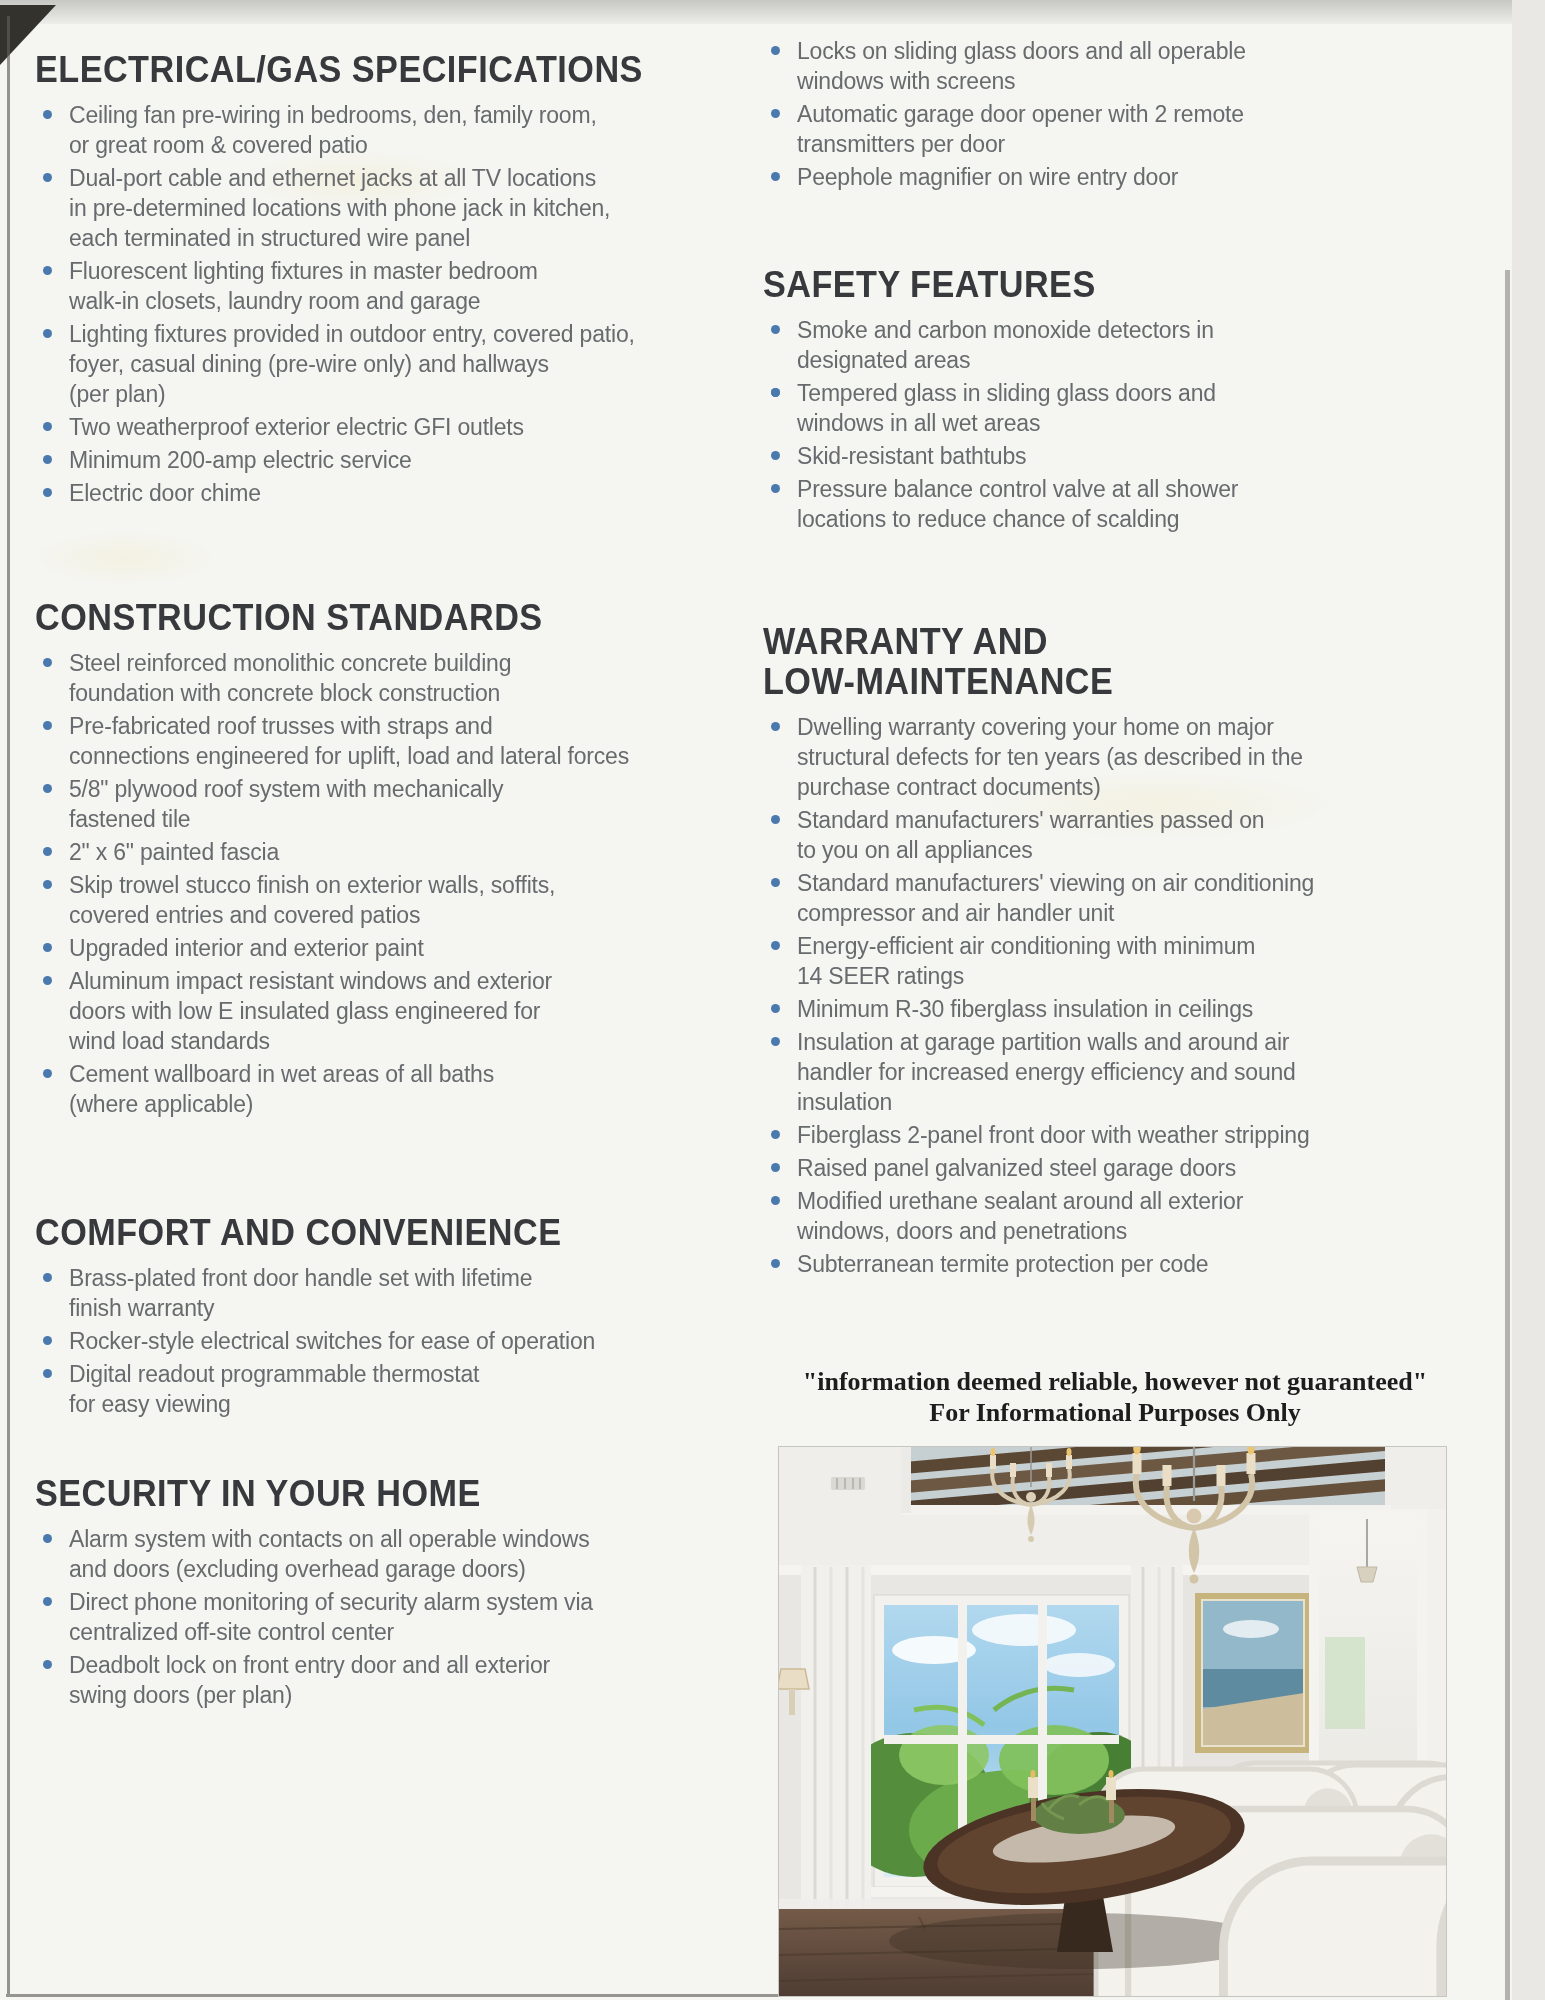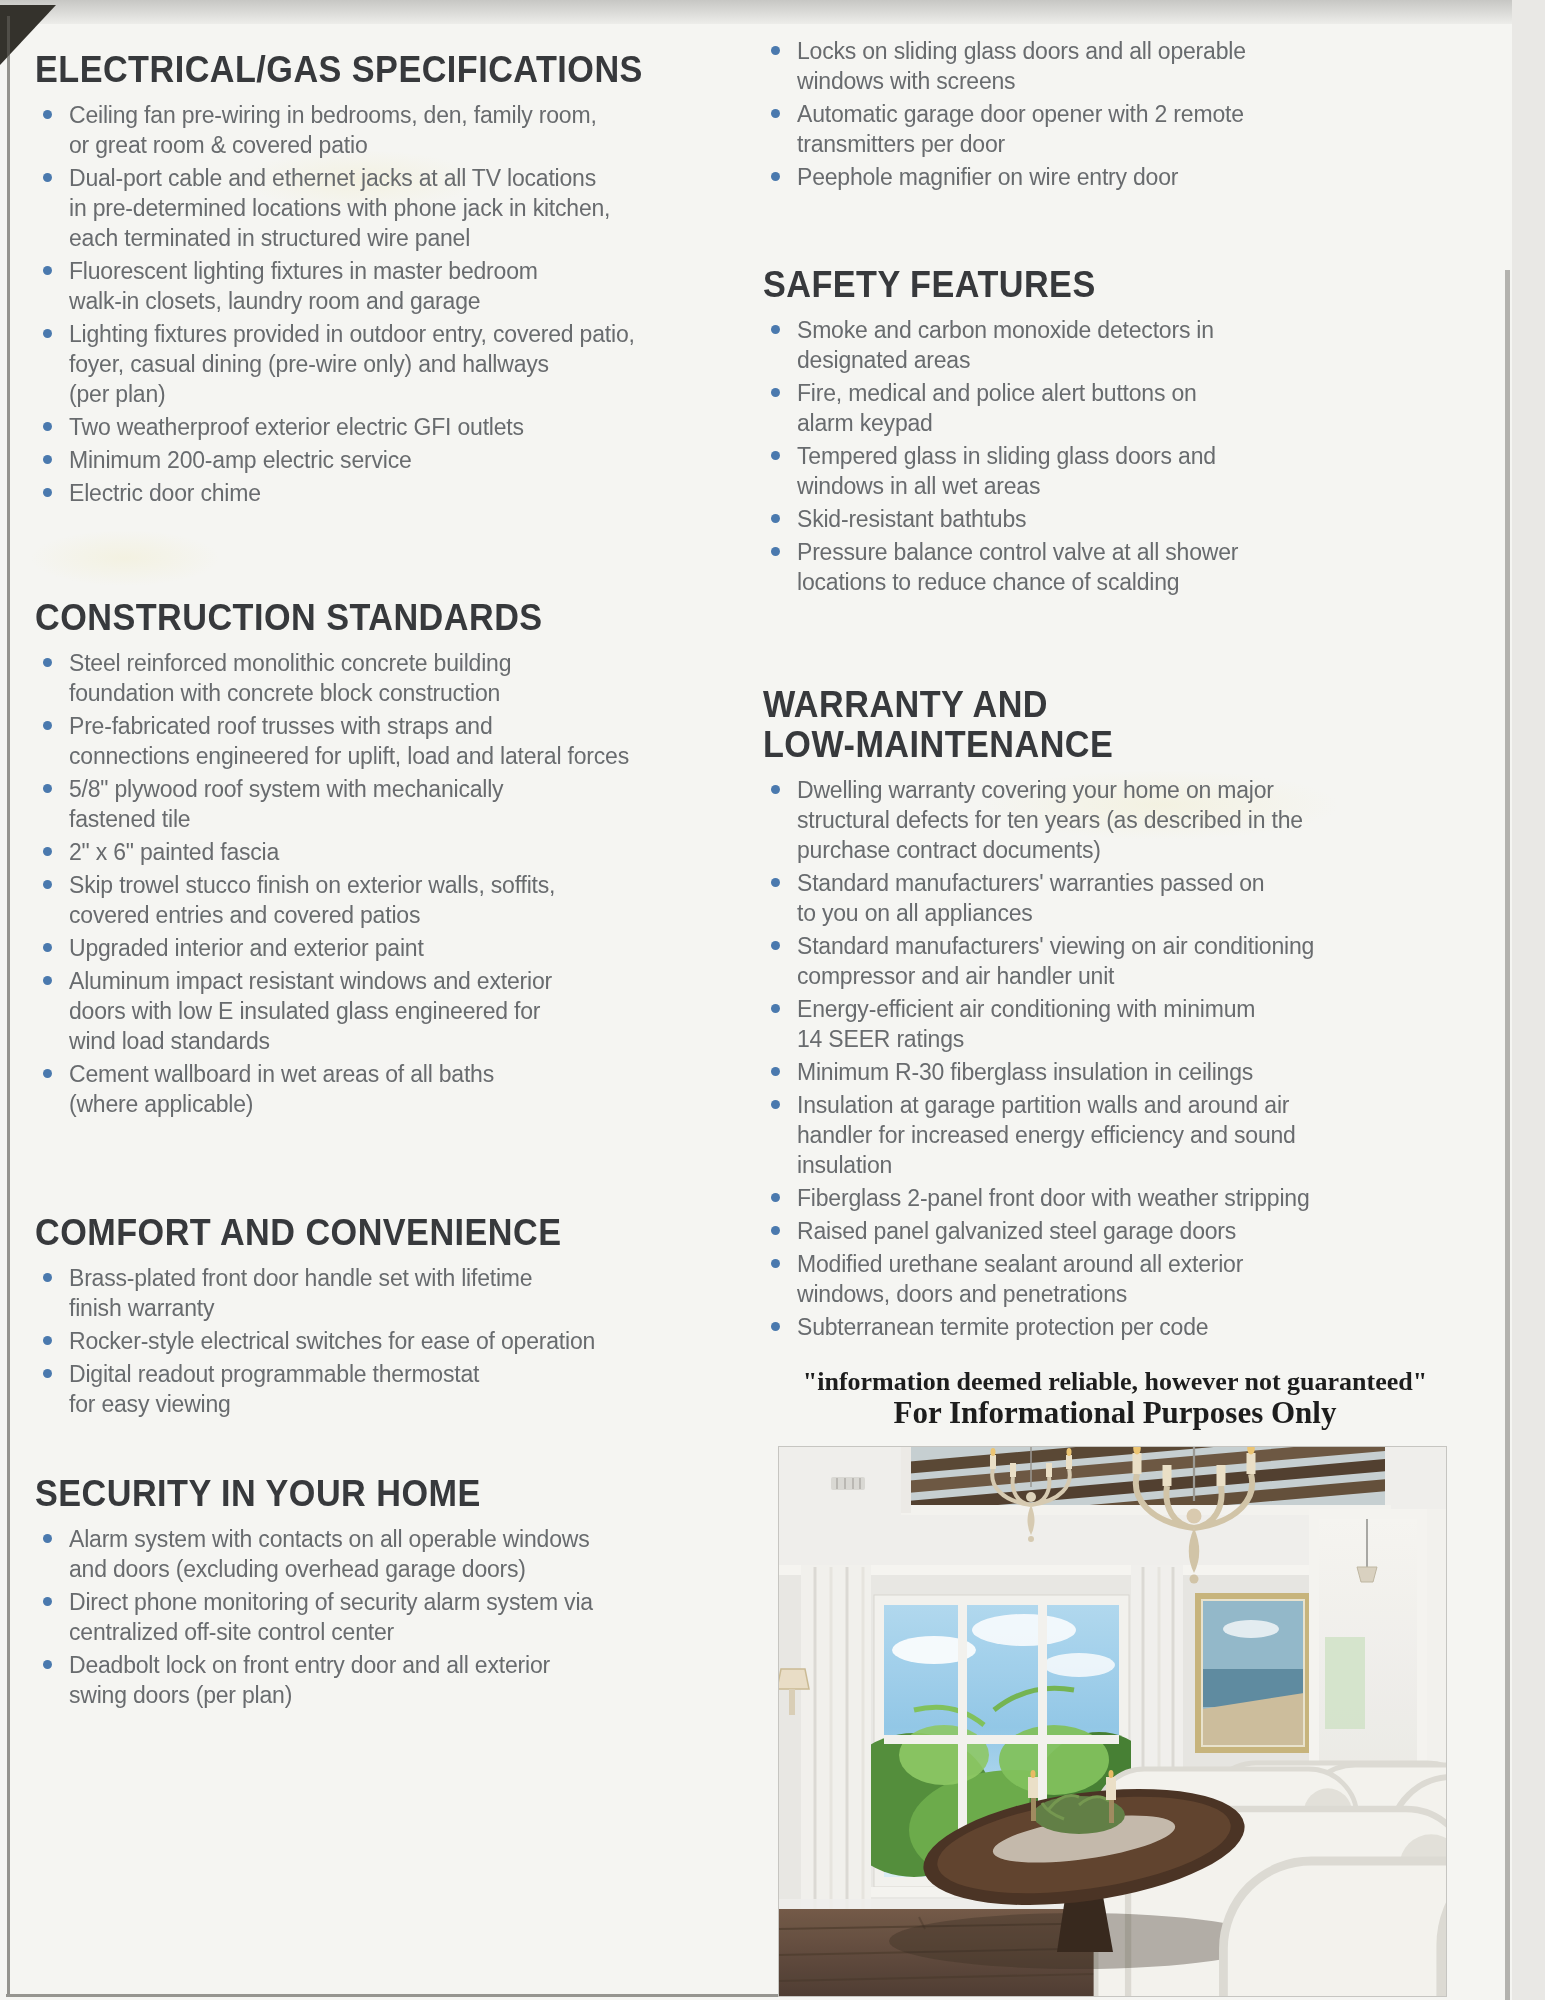--- a/index.html
+++ b/index.html
@@ -51,21 +51,21 @@
     position:absolute;left:8px;top:10px;width:9px;height:9px;border-radius:50%;
     background:var(--bullet,#4a79ae);
   }
   .item-text{white-space:pre-line;}
 
   
   .disclaimer{position:absolute;left:770px;top:1366px;width:690px;text-align:center;
     font-family:"Liberation Serif","DejaVu Serif",serif;font-weight:bold;
     color:var(--disclaimer,#1d1d1d);}
   .disclaimer .d1{font-size:26px;line-height:31px;}
-  .disclaimer .d2{font-size:31px;line-height:31px;}
+  .disclaimer .d2{font-size:26px;line-height:31px;}
 
   
   .photo{position:absolute;left:778px;top:1446px;width:667px;height:549px;
     border:1px solid #c6c5c1;background:#e8e7e3;overflow:hidden;}
   .photo svg{display:block;width:100%;height:100%;}
 </style>
 </head>
 <body>
 
 <div id="page">
@@ -148,22 +148,21 @@
 windows with screens</span></li>
         <li><span class="bullet"></span><span class="item-text">Automatic garage door opener with 2 remote
 transmitters per door</span></li>
         <li><span class="bullet"></span><span class="item-text">Peephole magnifier on wire entry door</span></li>
       </ul>
     <div class="section">
       <h2 class="sec-title">SAFETY FEATURES</h2>
       <ul class="feature-list">
           <li><span class="bullet"></span><span class="item-text">Smoke and carbon monoxide detectors in
 designated areas</span></li>
-          <li><span class="bullet"></span><span class="item-text">Fire, medical and police alert buttons on
-alarm keypad</span></li>
+          <li><span class="bullet"></span></li>
           <li><span class="bullet"></span><span class="item-text">Tempered glass in sliding glass doors and
 windows in all wet areas</span></li>
           <li><span class="bullet"></span><span class="item-text">Skid-resistant bathtubs</span></li>
           <li><span class="bullet"></span><span class="item-text">Pressure balance control valve at all shower
 locations to reduce chance of scalding</span></li>
         </ul>
     </div>
     <div class="section">
       <h2 class="sec-title">WARRANTY AND
 LOW-MAINTENANCE</h2>

